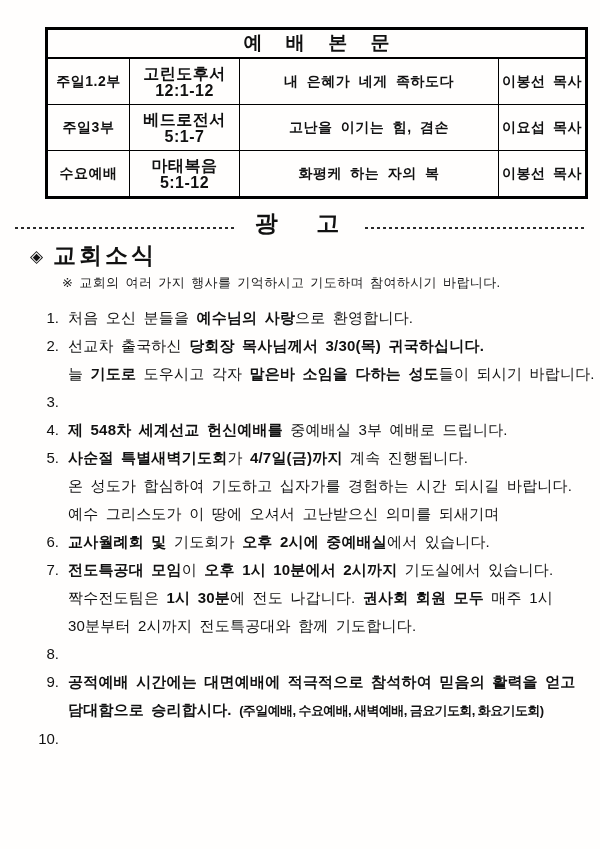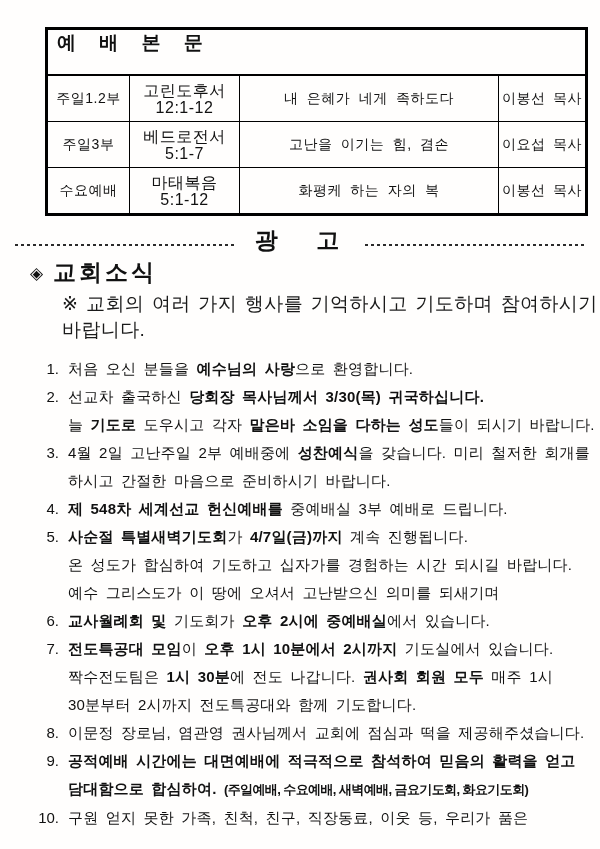--- a/index.html
+++ b/index.html
@@ -12,26 +12,26 @@
   table.worship{
     border-collapse:collapse;margin:27px 0 0 45px;width:540px;
     table-layout:fixed;border:3px solid #000;
   }
   table.worship col.c1{width:83px}
   table.worship col.c2{width:110px}
   table.worship col.c3{width:259px}
   table.worship col.c4{width:88px}
   table.worship th.title{
     border:1.5px solid #000;border-bottom:2.5px solid #000;height:24px;
-    font-size:19px;font-weight:bold;letter-spacing:9px;text-align:left;
-    padding:0 0 18px 9px;
+    font-size:19px;font-weight:bold;letter-spacing:9px;text-align:center;
+    padding:0 0 1px 9px;
   }
   table.worship td{
     border:1.5px solid #000;height:45px;text-align:center;vertical-align:middle;
-    font-weight:normal;font-size:14px;letter-spacing:.5px;padding:0;
+    font-weight:bold;font-size:14px;letter-spacing:.5px;padding:0;
   }
   td.scripture div{line-height:17px;font-size:16px}
   td.sermon{font-size:15px;letter-spacing:1px;word-spacing:4px}
   td.pastor{font-size:14px;word-spacing:3px}
   
   .divider{
     display:flex;align-items:center;margin:9px 0 0 0;padding:0 15px;gap:10px;height:30px;
   }
   .divider .dash{
     flex:1;height:2px;margin-top:10px;
@@ -40,21 +40,21 @@
   .divider .gwanggo{
     font-size:23px;font-weight:bold;letter-spacing:16px;padding-left:10px;white-space:nowrap;
   }
   
   .news-head{
     margin:2px 0 0 30px;font-family:"Liberation Serif","DejaVu Serif",serif;
     font-size:23px;font-weight:bold;letter-spacing:3px;display:flex;align-items:center;
   }
   .news-head .diamond{font-size:17px;margin-right:7px;font-family:"DejaVu Sans",sans-serif;}
   .news-note{
-    margin:3px 0 0 62px;font-size:19px;letter-spacing:.4px;word-spacing:2px;color:#1a1a1a;
+    margin:3px 0 0 62px;font-size:13px;letter-spacing:.4px;word-spacing:2px;color:#1a1a1a;
   }
   
   .news-list{margin-top:12px;}
   .item{display:flex;}
   .item .num{
     width:68px;box-sizing:border-box;text-align:right;padding-right:9px;
     line-height:28px;font-size:15px;flex:none;
   }
   .item .content{flex:1;min-width:0;}
   .item .line{
@@ -130,24 +130,20 @@
       </div>
       <div class="item">
         <div class="num">2.</div>
         <div class="content">
           <div class="line"><span>선교차 출국하신 </span><span class="b">당회장 목사님께서 3/30(목) 귀국하십니다.</span></div>
           <div class="line"><span>늘 </span><span class="b">기도로</span><span> 도우시고 각자 </span><span class="b">맡은바 소임을 다하는 성도</span><span>들이 되시기 바랍니다.</span></div>
         </div>
       </div>
       <div class="item">
         <div class="num">3.</div>
-        <div class="content">
-          <div class="line"><span>4월 2일 고난주일 2부 예배중에 </span><span class="b">성찬예식</span><span>을 갖습니다. 미리 철저한 회개를</span></div>
-          <div class="line"><span>하시고 간절한 마음으로 준비하시기 바랍니다.</span></div>
-        </div>
       </div>
       <div class="item">
         <div class="num">4.</div>
         <div class="content">
           <div class="line"><span class="b">제 548차 세계선교 헌신예배를</span><span> 중예배실 3부 예배로 드립니다.</span></div>
         </div>
       </div>
       <div class="item">
         <div class="num">5.</div>
         <div class="content">
@@ -165,32 +161,28 @@
       <div class="item">
         <div class="num">7.</div>
         <div class="content">
           <div class="line"><span class="b">전도특공대 모임</span><span>이 </span><span class="b">오후 1시 10분에서 2시까지</span><span> 기도실에서 있습니다.</span></div>
           <div class="line"><span>짝수전도팀은 </span><span class="b">1시 30분</span><span>에 전도 나갑니다. </span><span class="b">권사회 회원 모두</span><span> 매주 1시</span></div>
           <div class="line"><span>30분부터 2시까지 전도특공대와 함께 기도합니다.</span></div>
         </div>
       </div>
       <div class="item">
         <div class="num">8.</div>
-        <div class="content">
-          <div class="line"><span>이문정 장로님, 염관영 권사님께서 교회에 점심과 떡을 제공해주셨습니다.</span></div>
-        </div>
       </div>
       <div class="item">
         <div class="num">9.</div>
         <div class="content">
           <div class="line"><span class="b">공적예배 시간에는 대면예배에 적극적으로 참석하여 믿음의 활력을 얻고</span></div>
-          <div class="line"><span class="b">담대함으로 합심하여.</span><span> </span><span class="b cond">(주일예배, 수요예배, 새벽예배, 금요기도회, 화요기도회)</span></div>
+          <div class="line"><span class="b">담대함으로 승리합시다.</span><span> </span><span class="b cond">(주일예배, 수요예배, 새벽예배, 금요기도회, 화요기도회)</span></div>
         </div>
       </div>
       <div class="item">
         <div class="num">10.</div>
         <div class="content">
-          <div class="line"><span>구원 얻지 못한 가족, 친척, 친구, 직장동료, 이웃 등, 우리가 품은</span></div>
         </div>
       </div>
     </div>
 
 </div>
 
 </body></html>

